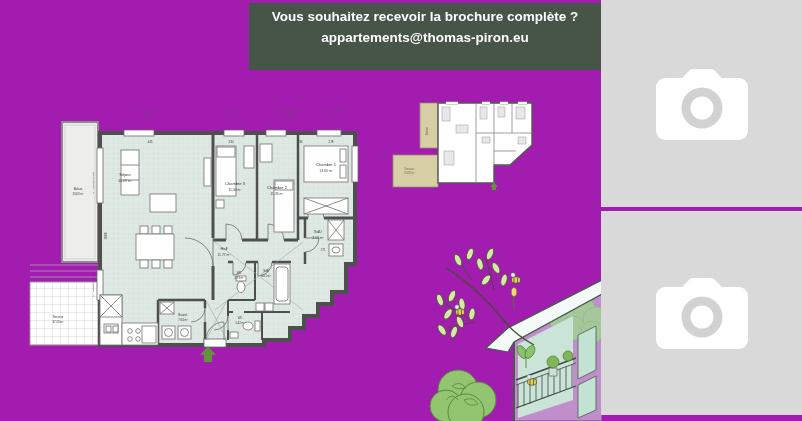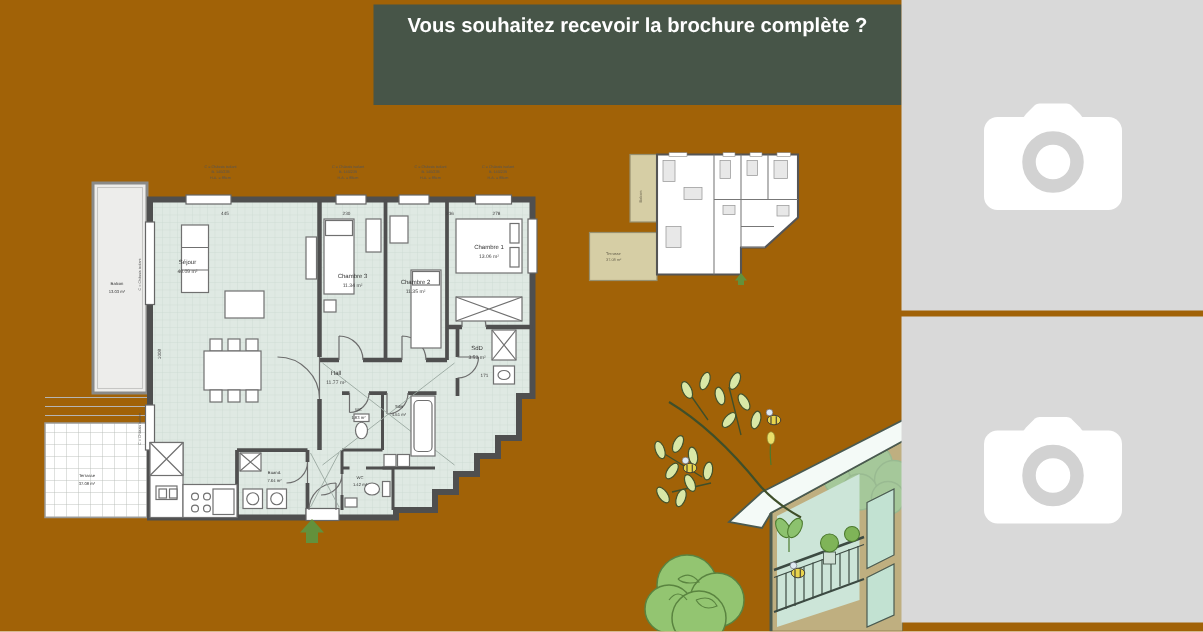--- a/index.html
+++ b/index.html
@@ -1,16 +1,16 @@
 <!DOCTYPE html>
 <html style="--banner-bg: #475548; --banner-text: #ffffff; --plan-fill: #dfe9e3; --plan-wall: #4f4f4f; --outdoor-beige: #d6cea5; --placeholder-bg: #d9d9d9; --placeholder-icon: #ffffff; --entrance-arrow: #63913c;"><head>
 <meta charset="utf-8">
 <style>
   html,body{margin:0;padding:0;background:#fff;}
-  .stage{position:relative;width:802px;height:421px;background:#a16207;overflow:hidden;
+  .stage{position:relative;width:802px;height:421px;background:#a21caf;overflow:hidden;
          font-family:"Liberation Sans",sans-serif;}
   
   .banner{position:absolute;left:249px;top:3px;width:352px;height:67px;
           background:var(--banner-bg,#475548);color:var(--banner-text,#fff);
           text-align:center;font-weight:bold;font-size:13.5px;line-height:20.5px;
           padding-top:4px;box-sizing:border-box;white-space:nowrap;}
   
   .photo{position:absolute;left:601px;width:201px;background:var(--placeholder-bg,#d9d9d9);
          display:flex;align-items:center;justify-content:center;}
   .photo.p1{top:0;height:207px;}
@@ -26,20 +26,21 @@
   .dim{font-size:3.1px;fill:#444;}
   .tinylbl{font-size:2.6px;fill:#6b6550;}
 </style>
 </head>
 <body>
 
 <div class="stage">
 
   <div class="banner">
     <div>Vous souhaitez recevoir la brochure complète ?</div>
+    <div>appartements@thomas-piron.eu</div>
   </div>
 
   <svg class="plan" width="335" height="275" viewBox="0 0 335 275">
     <defs>
       <pattern id="gq" width="5" height="5" patternUnits="userSpaceOnUse">
         <rect width="5" height="5" fill="#dfe9e3"></rect>
         <path d="M5 0H0V5" stroke="#cbdbd2" stroke-width="0.5" fill="none"></path>
       </pattern>
       <pattern id="tg" width="8" height="8" patternUnits="userSpaceOnUse">
         <rect width="8" height="8" fill="#ffffff"></rect>

